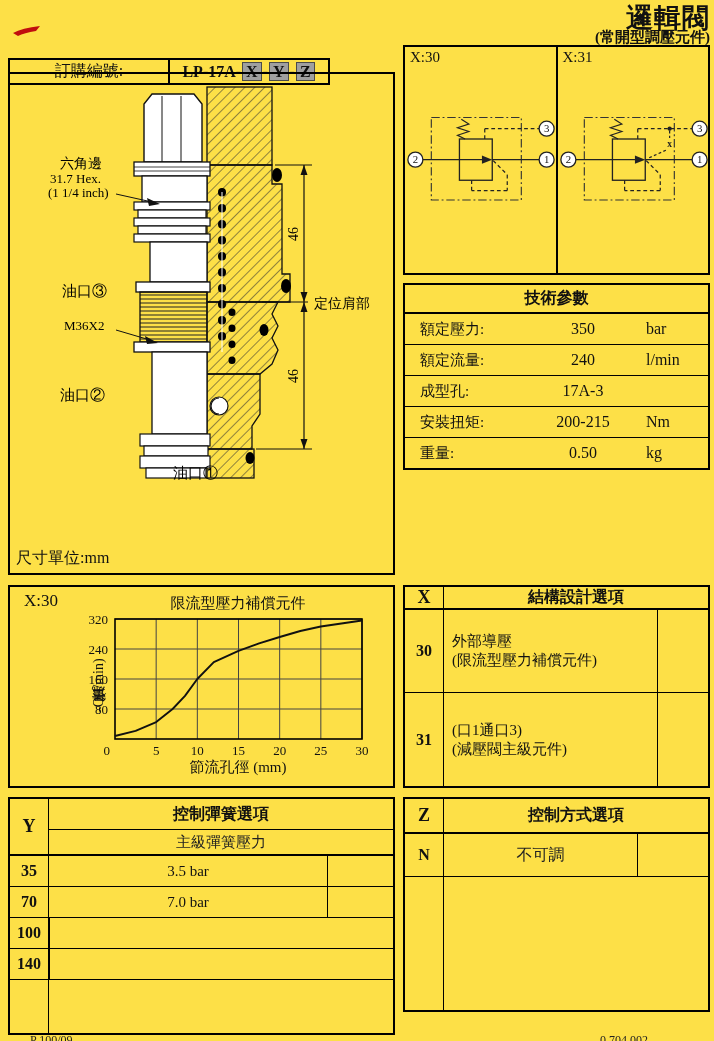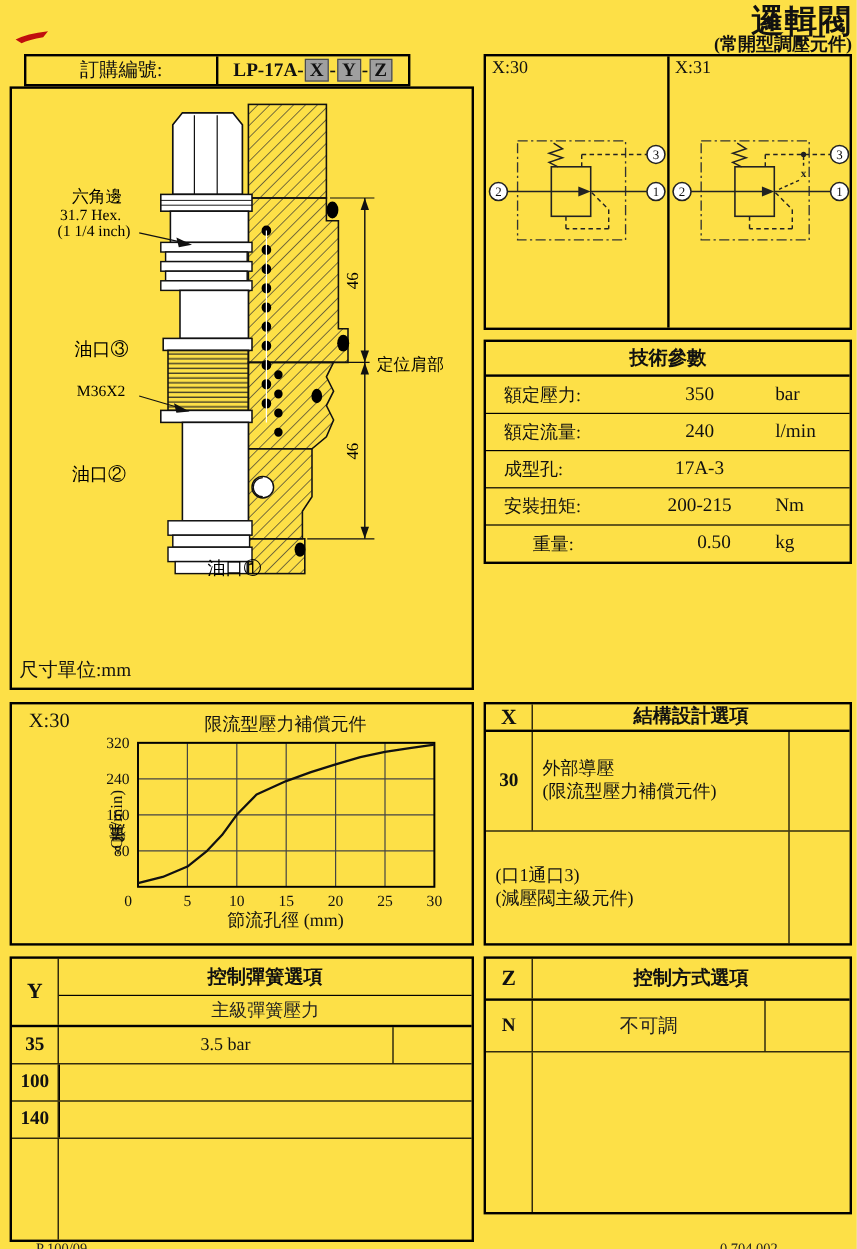--- a/index.html
+++ b/index.html
@@ -3,38 +3,38 @@
 <meta charset="utf-8">
 <style>
   html,body{margin:0;padding:0;background:#e8e8e8;}
   .page{position:relative;width:714px;height:1041px;background:#fde047;overflow:hidden;
         font-family:Liberation Serif, serif;color:#111;}
   .abs{position:absolute;box-sizing:border-box;}
   
   .title{top:0;right:4px;font-size:27px;font-weight:bold;letter-spacing:1px;}
   .subtitle{top:28px;right:4px;font-size:15px;font-weight:bold;}
   
-  .order{left:8px;top:45px;width:322px;height:27px;display:flex;border:2px solid #000;margin-left:12px;}
+  .order{left:8px;top:58px;width:322px;height:27px;display:flex;border:2px solid #000;}
   .order .lbl{width:158px;border-right:2px solid #000;display:flex;align-items:center;justify-content:center;font-size:16px;}
   .order .code{flex:1;display:flex;align-items:center;justify-content:center;font-size:16px;font-weight:bold;}
   .order .kbox{display:inline-block;background:#9f9f9f;border:1px solid #4a4a4a;padding:0 3px;margin:0 1px;line-height:17px;}
   
   .drawbox{left:8px;top:72px;width:387px;height:503px;border:2px solid #000;}
   .unitnote{left:14px;top:550px;font-size:16px;}
   
   .schem{left:403px;top:45px;width:307px;height:230px;border:2px solid #000;display:flex;}
   .schem .half{position:relative;flex:1;}
   .schem .half+.half{border-left:2px solid #000;}
   .schem .slabel{position:absolute;left:5px;top:2px;font-size:15px;}
   .schem svg{position:absolute;left:1px;top:62px;}
   
   .tech{left:403px;top:283px;width:307px;height:187px;border:2px solid #000;display:flex;flex-direction:column;}
   .tech .th{height:27px;border-bottom:2px solid #000;display:flex;align-items:center;justify-content:center;font-size:16px;font-weight:bold;}
   .tech .tr{flex:1;display:flex;align-items:center;border-bottom:1.5px solid #000;}
-  .tech .tr:last-child{border-bottom:none;margin-left:24px;}
+  .tech .tr:last-child{border-bottom:none;}
   .tech .tl{width:100px;padding-left:15px;font-size:15px;}
   .tech .tv{flex:1;text-align:center;font-size:16px;}
   .tech .tu{width:62px;font-size:16px;}
   
   .chartbox{left:8px;top:585px;width:387px;height:203px;border:2px solid #000;}
   .chartbox .xlab30{position:absolute;left:14px;top:4px;font-size:17px;}
   .chartbox .ctitle{position:absolute;left:103px;top:7px;width:250px;text-align:center;font-size:15px;}
   .chartbox .cxlabel{position:absolute;left:103px;top:171px;width:250px;text-align:center;font-size:15px;}
   .chartbox .cylabel{position:absolute;left:80px;top:38px;height:120px;writing-mode:vertical-rl;transform:rotate(180deg);font-size:14px;text-align:center;}
   
@@ -296,20 +296,21 @@
     </div>
     <div class="row" style="height:82px">
       <div class="cc">30</div>
       <div class="cv">
         <div>外部導壓</div>
         <div>(限流型壓力補償元件)</div>
       </div>
       <div class="ce"></div>
     </div>
     <div class="row" style="flex:1;border-bottom:none">
+      <div class="cc">31</div>
       <div class="cv">
         <div>(口1通口3)</div>
         <div>(減壓閥主級元件)</div>
       </div>
       <div class="ce"></div>
     </div>
   </div>
 
   <div class="abs opt yopt">
     <div class="hd">
@@ -318,20 +319,25 @@
         <div class="ht1">控制彈簧選項</div>
         <div class="ht2">主級彈簧壓力</div>
       </div>
     </div>
     <div class="row">
       <div class="cc">35</div>
       <div class="cv">3.5 bar</div>
       <div class="ce"></div>
     </div>
     <div class="row">
+      <div class="cc">70</div>
+      <div class="cv">7.0 bar</div>
+      <div class="ce"></div>
+    </div>
+    <div class="row">
       <div class="cc">100</div>
       <div class="ce"></div>
     </div>
     <div class="row">
       <div class="cc">140</div>
       <div class="ce"></div>
     </div>
     <div class="filler">
         <div class="cc"></div>
       </div>

